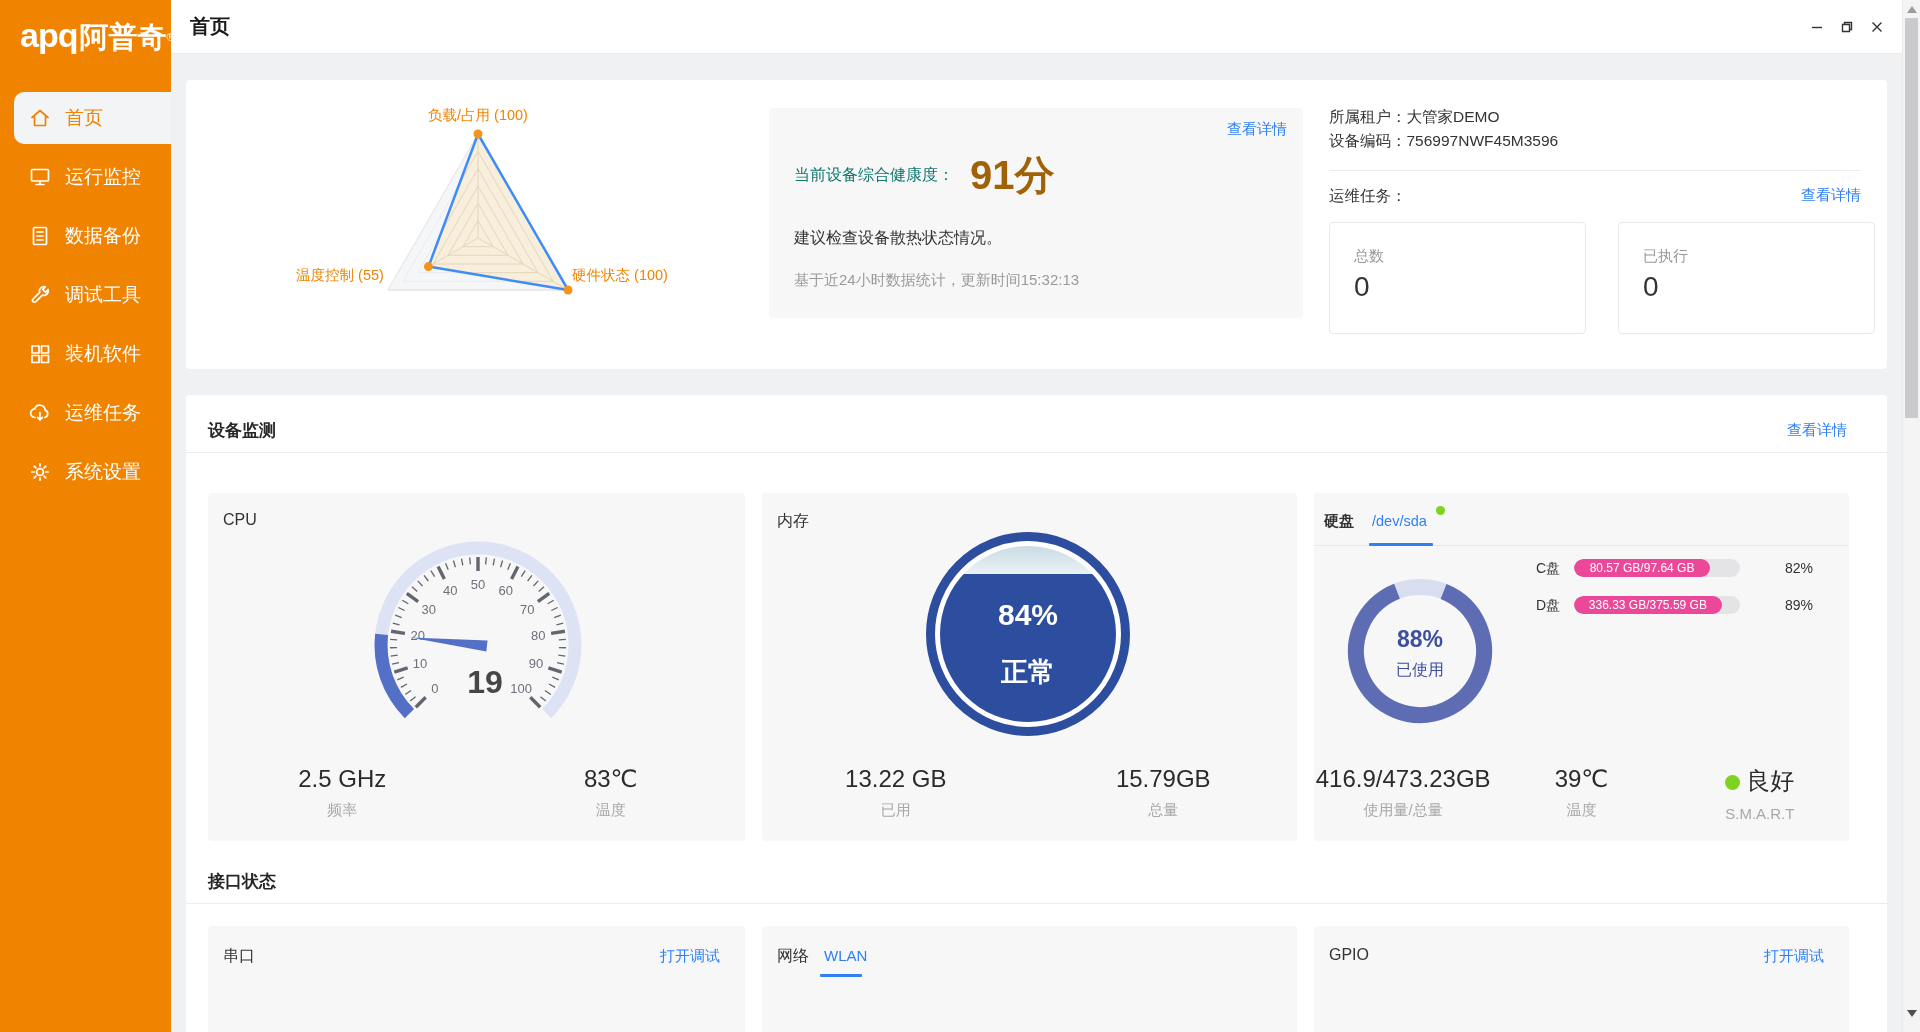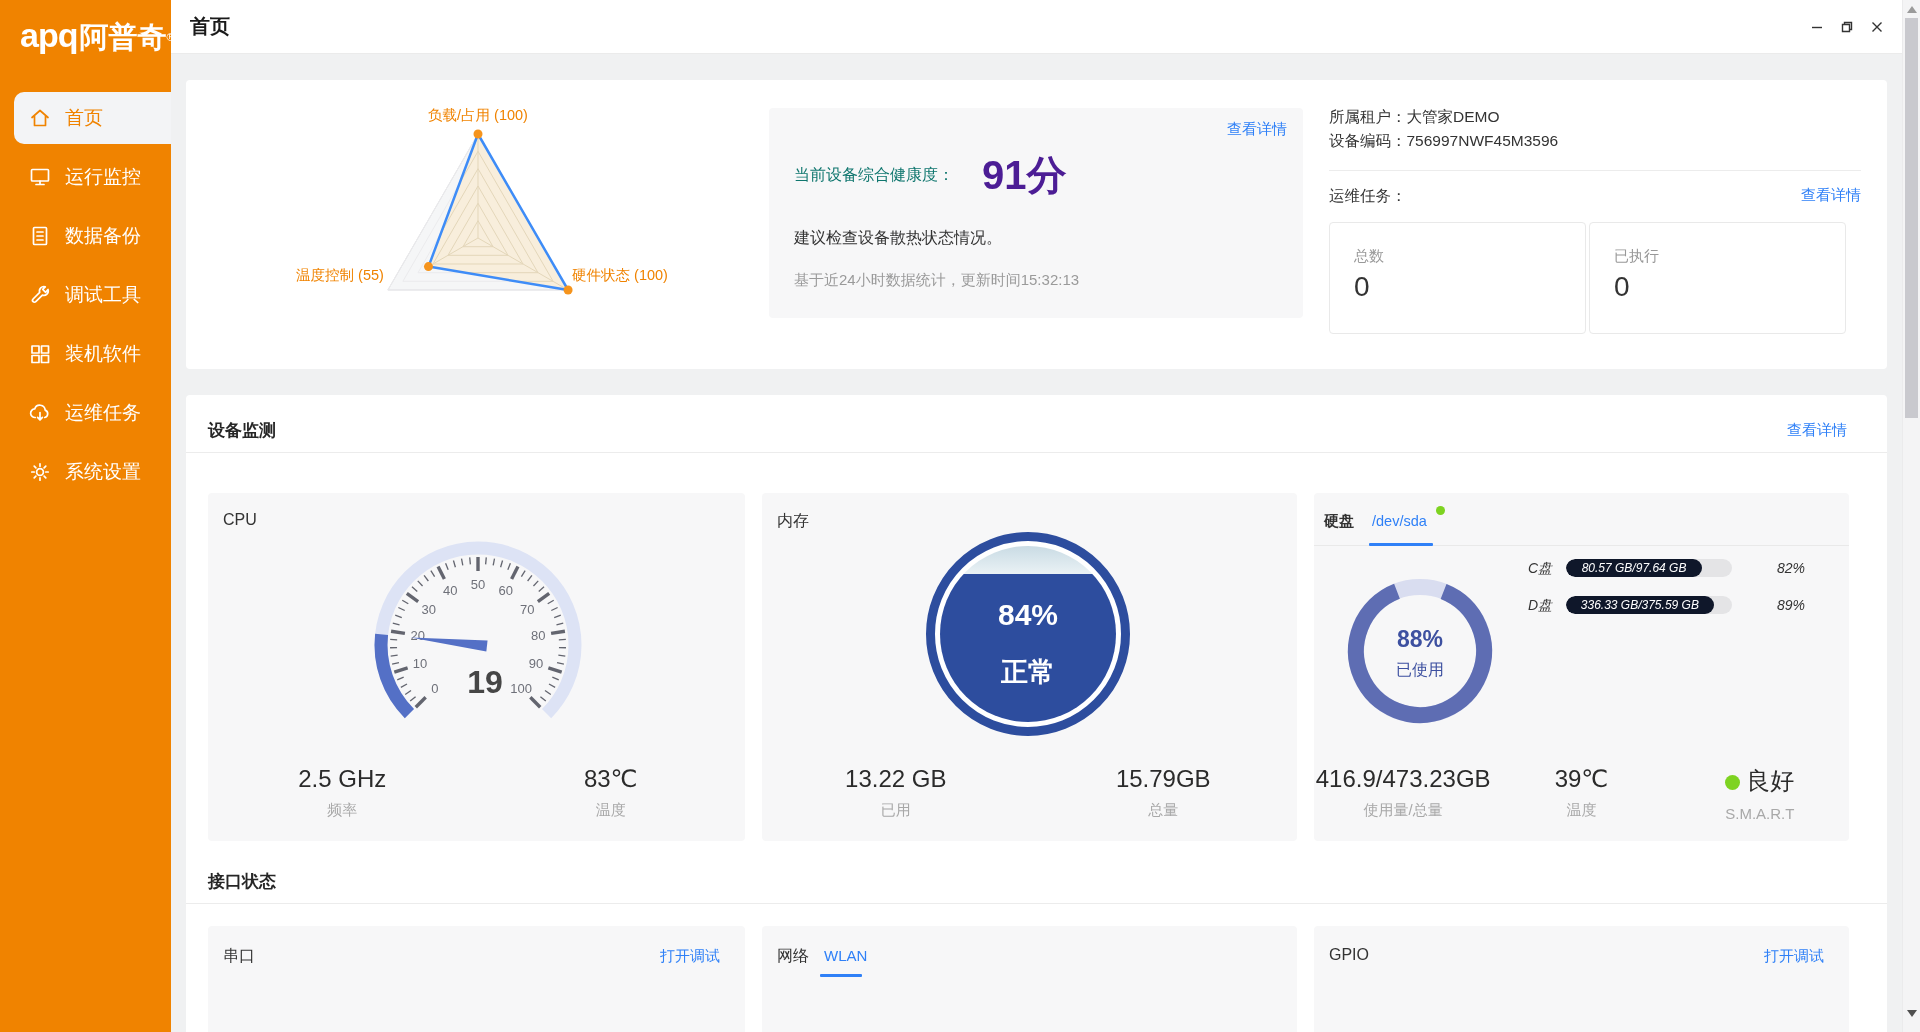--- a/index.html
+++ b/index.html
@@ -37,21 +37,21 @@
   .card3 { top:802px; height:240px; }
 
   .link { color:#2F80F7; font-size:15px; cursor:pointer; }
 
   
   .radar-wrap { position:absolute; left:0; top:0; width:580px; height:289px; }
   .health { position:absolute; left:583px; top:28px; width:534px; height:210px; background:#f7f7f8; border-radius:4px; }
   .health .link { position:absolute; top:12px; right:16px; }
   .score-row { position:absolute; left:25px; top:42px; height:50px; display:flex; align-items:center; }
   .score-label { font-size:16px; color:#0f766e; }
-  .score-val { font-size:40px; font-weight:700; color:#4c1d95; margin-left:28px; }
+  .score-val { font-size:40px; font-weight:700; color:#a16207; margin-left:16px; }
   .advice { position:absolute; left:25px; top:120px; font-size:16px; color:#333; }
   .note { position:absolute; left:25px; top:163px; font-size:15px; color:#9a9a9a; }
 
   .info { position:absolute; left:1143px; top:27px; width:532px; height:240px; font-size:15.5px; }
   .info-row { position:absolute; left:0; white-space:nowrap; color:#333; }
   .info-div { position:absolute; left:0; top:63px; width:532px; height:1px; background:#ececec; }
   .task-row { position:absolute; left:0; top:79px; width:532px; }
   .task-row .link { position:absolute; right:0; top:0; }
   .stat-box { position:absolute; top:115px; width:257px; height:112px; background:#fff;
     border:1px solid #e9e9e9; border-radius:4px; }
@@ -87,25 +87,25 @@
   .lt1 { top:52px; font-size:30px; }
   .lt2 { top:108px; font-size:27px; }
 
   
   .disk-tabrow { position:absolute; left:0; top:0; width:100%; height:54px; }
   .disk-title { position:absolute; left:10px; top:19px; font-size:15px; font-weight:700; color:#333; }
   .disk-tab { position:absolute; left:58px; top:20px; font-size:14.5px; color:#2F80F7; cursor:pointer; }
   .disk-tab-dot { position:absolute; left:122px; top:13px; width:9px; height:9px; border-radius:50%; background:#7ED321; }
   .disk-underline { position:absolute; left:55px; top:50px; width:64px; height:3px; background:#2F80F7; border-radius:1px; }
   .disk-line { position:absolute; left:0; top:52px; width:100%; height:1px; background:#e9e9e9; }
-  .disk-row { position:absolute; left:8px; width:100%; height:18px;font-style:italic; }
+  .disk-row { position:absolute; left:16px; width:100%; height:18px; }
   .dr1 { top:66px; } .dr2 { top:103px; }
   .disk-row .dn { position:absolute; left:206px; top:1px; font-size:14px; color:#333; }
   .disk-row .bar { position:absolute; left:244px; top:0; width:166px; height:18px; background:#e4e4e6; border-radius:9px; overflow:hidden; }
-  .disk-row .bar-fill { height:18px; background:#0f172a; border-radius:9px; color:#fff; font-size:12px;
+  .disk-row .bar-fill { height:18px; background:#ec4899; border-radius:9px; color:#fff; font-size:12px;
     line-height:18px; text-align:center; white-space:nowrap; }
   .disk-row .dp { position:absolute; left:455px; top:1px; font-size:14px; color:#333; }
   .donut-wrap { position:absolute; left:20px; top:72px; width:172px; height:172px; }
 
   
   .if-card { position:absolute; top:70px; height:140px; background:#f7f7f8; border-radius:4px; }
   .if1 { left:22px; width:537px; }
   .if2 { left:576px; width:535px; }
   .if3 { left:1128px; width:535px; }
   .if-label { position:absolute; left:15px; top:20px; font-size:16px; color:#333; font-weight:500; }
@@ -264,21 +264,21 @@
         </div>
         <div class="info-div"></div>
         <div class="task-row">
           <span>运维任务：</span>
           <span class="link">查看详情</span>
         </div>
         <div class="stat-box" style="left:0">
           <div class="sb-label">总数</div>
           <div class="sb-value">0</div>
         </div>
-        <div class="stat-box" style="left:260px">
+        <div class="stat-box" style="left:289px">
           <div class="sb-label">已执行</div>
           <div class="sb-value">0</div>
         </div>
       </div>
     </section>
 
     <section class="card card2">
       <div class="card-head-label">设备监测</div>
       <span class="link head-link">查看详情</span>
       <div class="head-div"></div>

